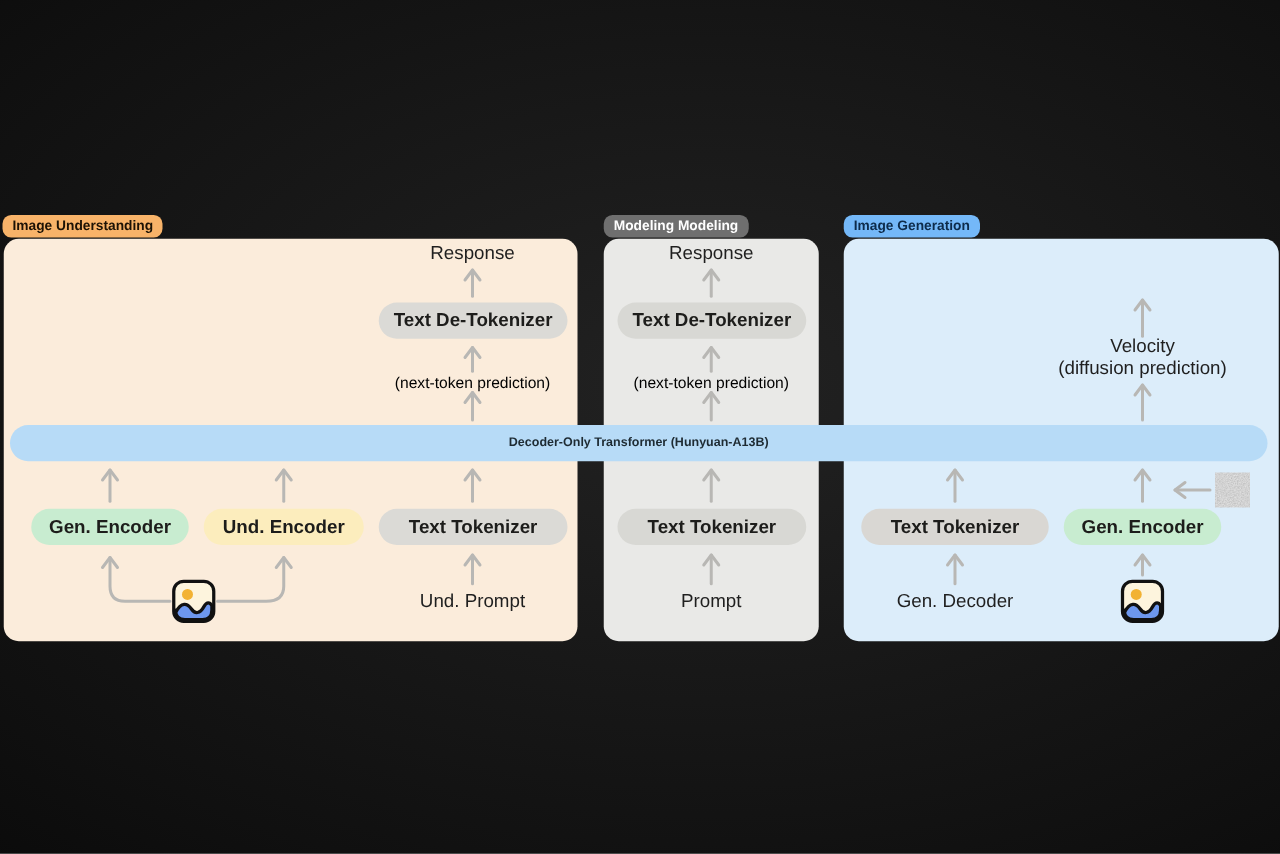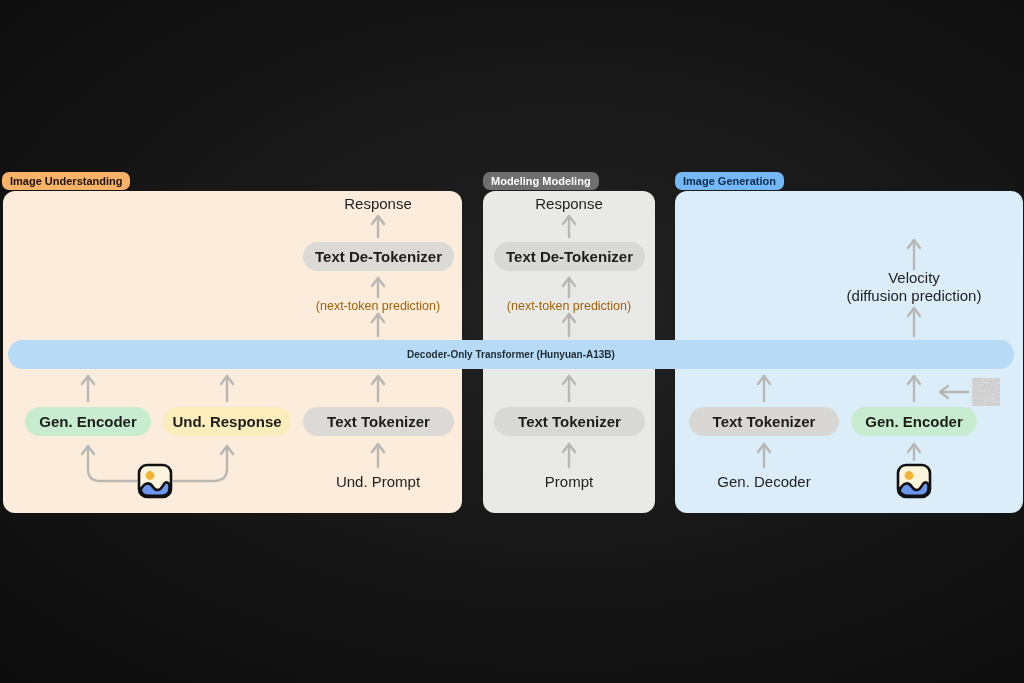--- a/index.html
+++ b/index.html
@@ -36,21 +36,21 @@
     justify-content:center;font-size:15px;font-weight:700;color:#1d1d1b;z-index:3;white-space:nowrap;
   }
   .pill-gray{background:#dbdad6;text-align:right;}
   .pill-green{background:#c8ecd0;}
   .pill-yellow{background:#fcedbd;}
 
   .cap{
     position:absolute;transform:translate(-50%,-50%);font-size:15px;color:#1f1f1f;
     white-space:nowrap;z-index:3;text-align:center;
   }
-  .cap-small{font-size:12.5px;color:#a16207;}
+  .cap-small{font-size:12.5px;color:#000000;}
 
   svg.wires{position:absolute;left:0;top:0;z-index:2;pointer-events:none;}
   .img-icon{position:absolute;width:36px;height:36px;z-index:3;}
   .noise{position:absolute;left:972px;top:378px;width:28px;height:28px;z-index:3;}
 </style>
 </head>
 <body>
 
 <div class="stage">
 
@@ -105,21 +105,21 @@
       <path d="M968,392 L940,392" marker-end="url(#ah)"></path>
     </g>
   </svg>
 
   <div class="bar">Decoder-Only Transformer (Hunyuan-A13B)</div>
 
   <div class="cap" style="left:378px;top:203px;">Response</div>
   <div class="pill pill-gray" style="left:303px;top:242px;width:151px;">Text De-Tokenizer</div>
   <div class="cap cap-small" style="left:378px;top:306px;">(next-token prediction)</div>
   <div class="pill pill-green" style="left:25px;top:407px;width:126px;">Gen. Encoder</div>
-  <div class="pill pill-yellow" style="left:163px;top:407px;width:128px;">Und. Response</div>
+  <div class="pill pill-yellow" style="left:163px;top:407px;width:128px;">Und. Encoder</div>
   <div class="pill pill-gray" style="left:303px;top:407px;width:151px;">Text Tokenizer</div>
   <div class="cap" style="left:378px;top:481px;">Und. Prompt</div>
 
   <div class="cap" style="left:569px;top:203px;">Response</div>
   <div class="pill pill-gray" style="left:494px;top:242px;width:151px;background:#d8d8d4;">Text De-Tokenizer</div>
   <div class="cap cap-small" style="left:569px;top:306px;">(next-token prediction)</div>
   <div class="pill pill-gray" style="left:494px;top:407px;width:151px;background:#d8d8d4;">Text Tokenizer</div>
   <div class="cap" style="left:569px;top:481px;text-align:center;">Prompt</div>
 
   <div class="cap" style="left:914px;top:277px;">Velocity</div>

